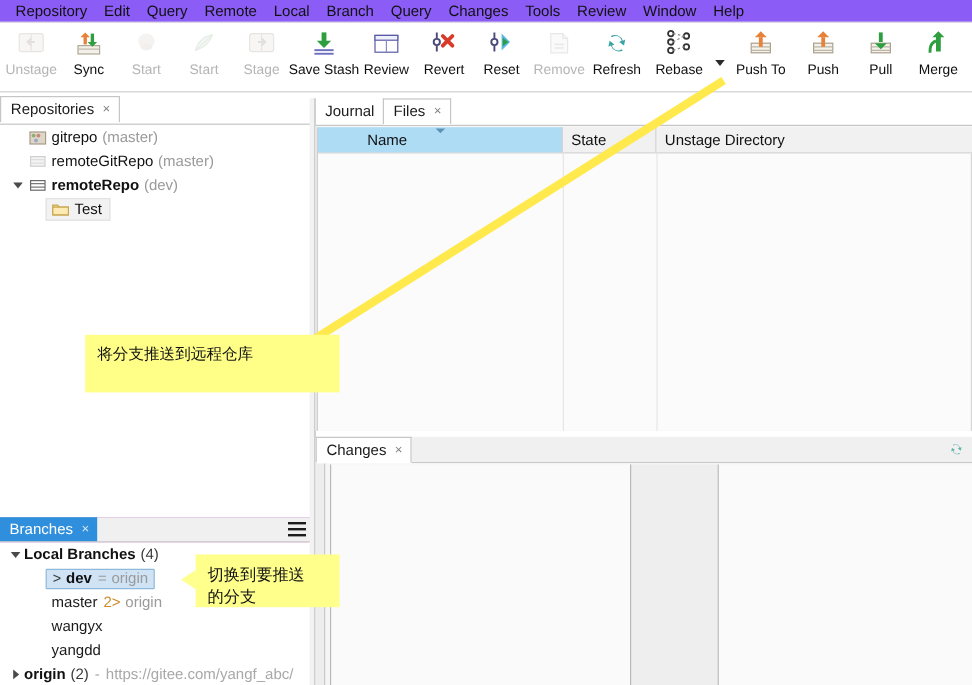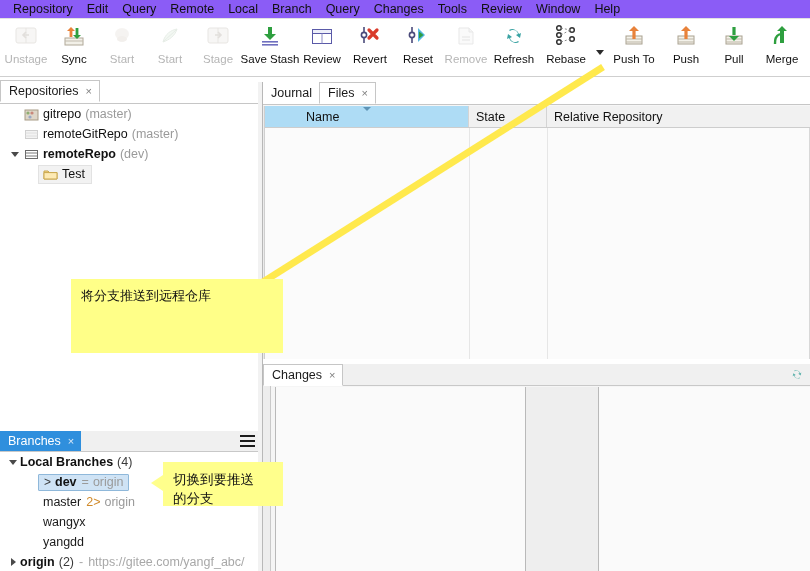--- a/index.html
+++ b/index.html
@@ -606,21 +606,21 @@
     <div id="files-lgutter"></div>
     <div id="files-header">
       <div class="col-h sorted" style="width:204px;padding-left:41px;">
         <div class="sortmark"></div>
         <span>Name</span>
       </div>
       <div class="col-h" style="width:78px;">
         <span>State</span>
       </div>
       <div class="col-h" style="width:263px;border-right:none;">
-        <span>Relative Repository</span>
+        <span>Unstage Directory</span>
       </div>
     </div>
     <div id="files-body">
       <div class="vline" style="left:204px;"></div>
       <div class="vline" style="left:282px;"></div>
     </div>
   </div>
 
   <div id="changes-tabbar">
     <div class="ptab active-white">
@@ -637,20 +637,20 @@
 
   <div id="changes-panel">
     <div class="cgutter"></div>
     <div class="cpane" style="left:12px; width:250px; background:#fafafa;"></div>
     <div class="cpane" style="left:262px; width:73px; background:#eeeeee;"></div>
     <div class="cpane" style="left:335px; right:0; background:#fafafa;"></div>
   </div>
 
   <div class="anno-line" style="left:248px; top:288px; width:420px; height:7px; transform: rotate(-32.3deg);"></div>
 
-  <div class="anno-box" style="left:71px; top:279px; width:212px; height:74px;">将分支推送到远程仓库</div>
+  <div class="anno-box" style="left:71px; top:279px; width:212px; height:48px;">将分支推送到远程仓库</div>
 
   <div class="anno-tip" style="left:151px; top:475px;"></div>
 
   <div class="anno-box b2" style="left:163px; top:462px; width:120px; height:44px;">切换到要推送
 的分支</div>
 
 </div>
 
 </body></html>

